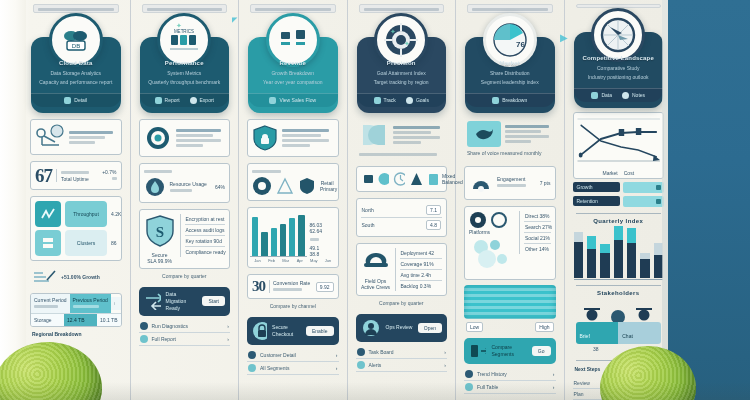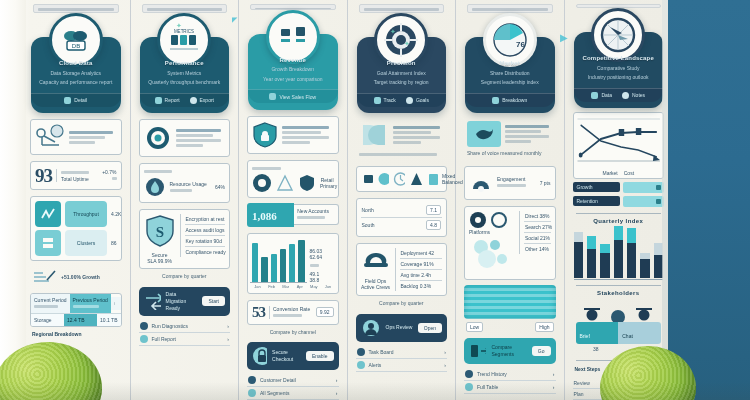--- a/index.html
+++ b/index.html
@@ -300,21 +300,21 @@
           <div class="txtblock">
             <div class="ln blue l"></div>
             <div class="ln m"></div>
             <div class="ln s"></div>
           </div>
         </div>
       </div>
 
       <div class="panel">
         <div class="row">
-          <div class="bignum">93</div>
+          <div class="bignum">67</div>
           <div class="txtblock" style="border-left:1px solid #c3ced4;padding-left:4px;">
             <div class="ln m"></div>
             <div class="tval">Total Uptime</div>
           </div>
           <div style="text-align:right;">
             <div class="tval">+0.7%</div>
             <div class="ln xs" style="margin-left:auto;"></div>
           </div>
         </div>
       </div>
@@ -555,29 +555,20 @@
           <svg width="18" height="20">
             <path d="M9 2 L16 5 V11 C16 15 12 17 9 18 C6 17 2 15 2 11 V5 Z" fill="#23556a"></path>
           </svg>
           <div class="txtblock" style="text-align:right;">
             <div class="tval">Retail</div>
             <div class="tval">Primary</div>
           </div>
         </div>
       </div>
 
-      <div class="row" style="margin:5px 3px 0 3px;gap:0;">
-        <div style="flex:1;background:#2fa6b0;border-radius:3px 0 0 3px;padding:3px 5px;">
-          <span style="font-size:11px;font-weight:bold;color:#eafbfc;filter:blur(.3px);font-family:'Liberation Serif',serif;">1,086</span>
-        </div>
-        <div style="flex:1;background:#fbfbf7;border:1px solid #b9c6cd;border-left:none;border-radius:0 3px 3px 0;padding:3px;">
-          <div class="tval">New Accounts</div>
-          <div class="ln m"></div>
-        </div>
-      </div>
 
       <div class="panel" style="padding:3px 2px;">
         <div class="row" style="align-items:flex-end;gap:3px;">
           <div class="bars" style="flex:1;" id="bars-c3">
               <div class="bar" style="height: 86%;"></div>
               <div class="bar dark" style="height: 54%;"></div>
               <div class="bar" style="height: 62%;"></div>
               <div class="bar dark" style="height: 72%;"></div>
               <div class="bar" style="height: 84%;"></div>
               <div class="bar dark" style="height: 92%;"></div>
@@ -595,21 +586,21 @@
             <span>Feb</span>
             <span>Mar</span>
             <span>Apr</span>
             <span>May</span>
             <span>Jun</span>
           </div>
       </div>
 
       <div class="panel">
         <div class="row">
-          <div class="bignum sm">53</div>
+          <div class="bignum sm">30</div>
           <div class="txtblock" style="border-left:1px solid #c3ced4;padding-left:3px;">
             <div class="tval">Conversion Rate</div>
             <div class="ln m"></div>
           </div>
           <div class="tbox">9.92</div>
         </div>
       </div>
 
       <div class="footnote" style="text-align:center;">Compare by channel</div>
 

